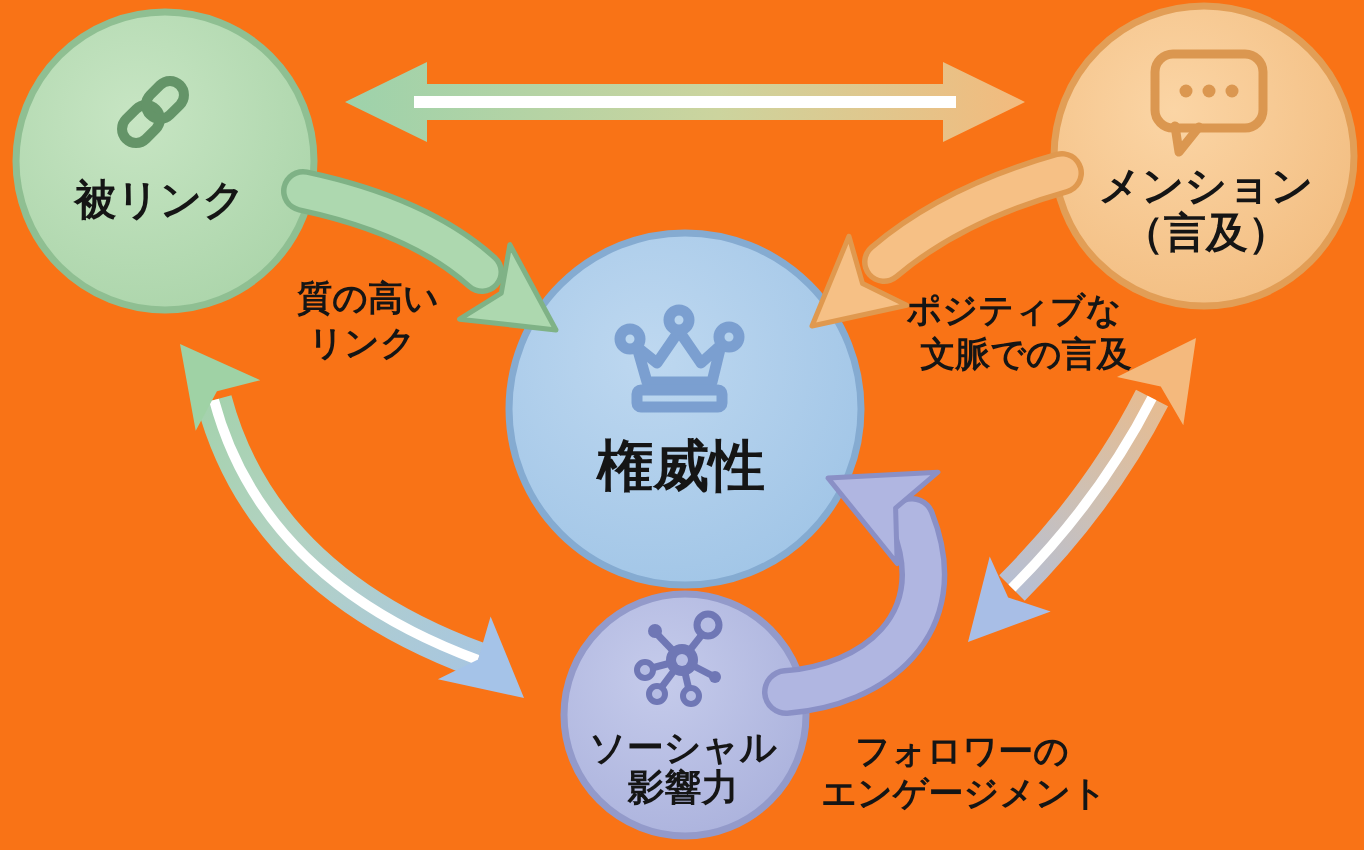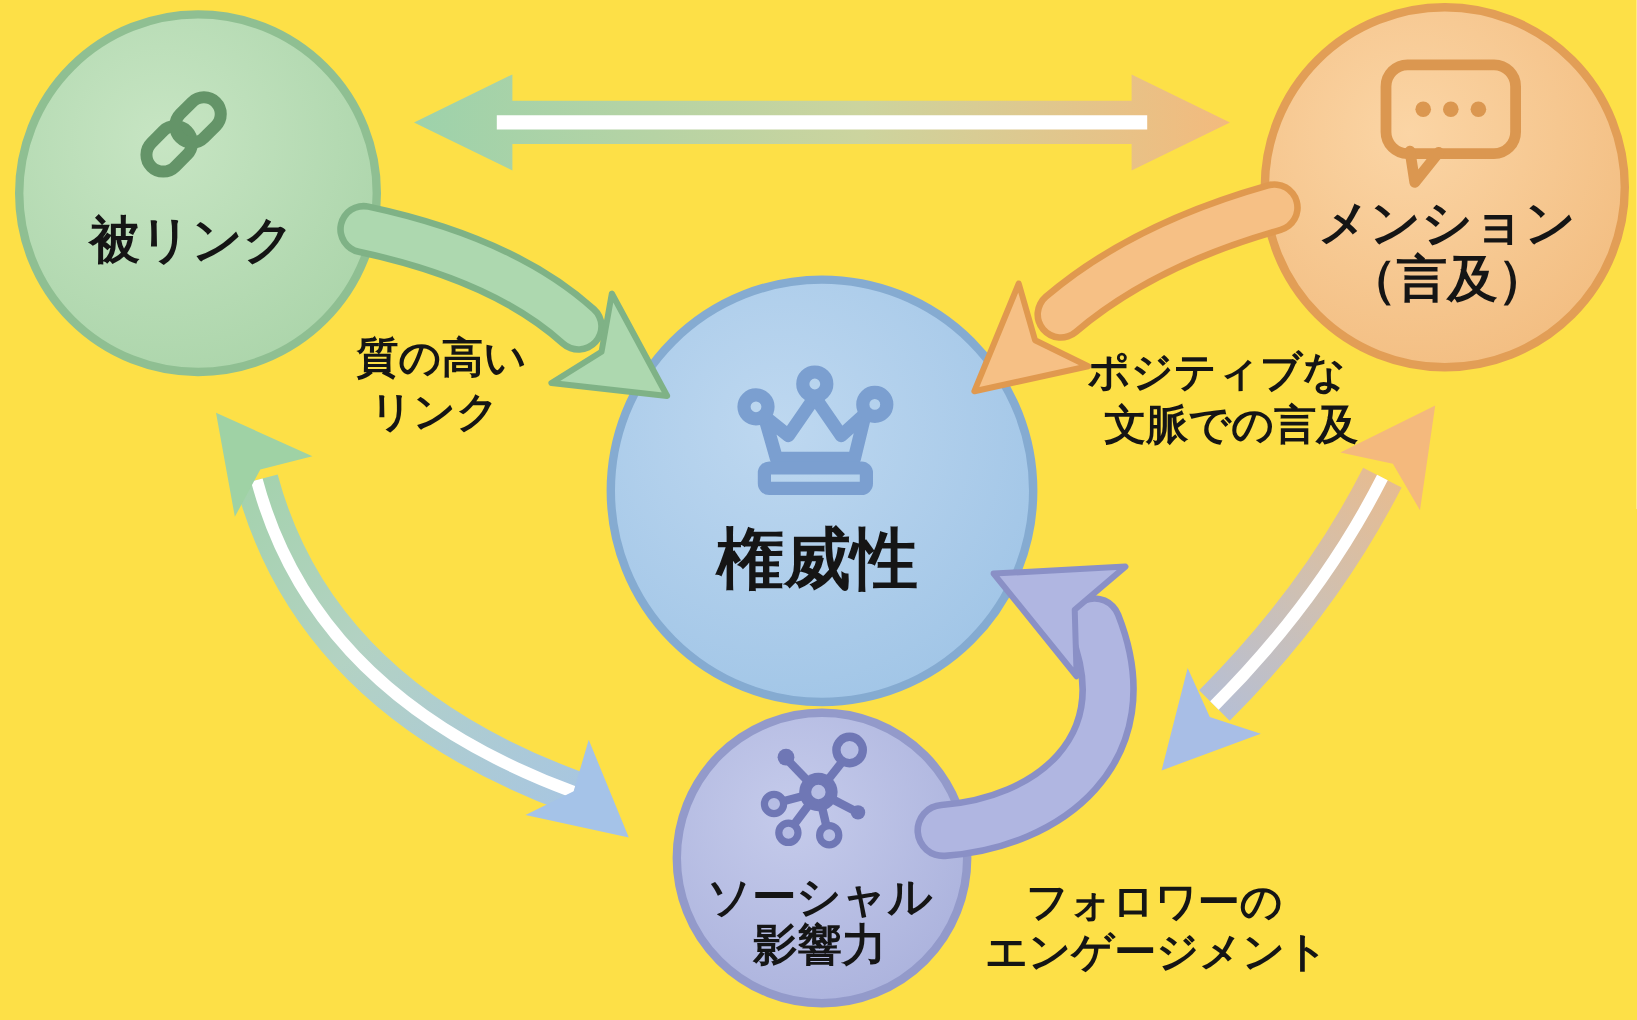--- a/index.html
+++ b/index.html
@@ -1,20 +1,20 @@
 <!DOCTYPE html>
 <html><head>
 <meta charset="utf-8">
 <style>
   html,body{margin:0;padding:0;background:#ffffff;}
   body{
     width:1364px;height:850px;overflow:hidden;
     font-family:"DejaVu Sans","Liberation Sans",sans-serif;
   }
-  .stage{position:relative;width:1364px;height:850px;background:#fde047;}
+  .stage{position:relative;width:1364px;height:850px;background:#f97316;}
   svg{display:block;}
   text{
     font-family:"DejaVu Sans","Liberation Sans",sans-serif;
     font-weight:700;fill:#151515;text-anchor:middle;
   }
   .node-label-lg{font-size:56px;font-weight:800;}
   .node-label-md{font-size:42px;font-weight:800;}
   .node-label-sm{font-size:37px;font-weight:800;}
   .edge-label{font-size:35px;font-weight:800;}
 </style>

